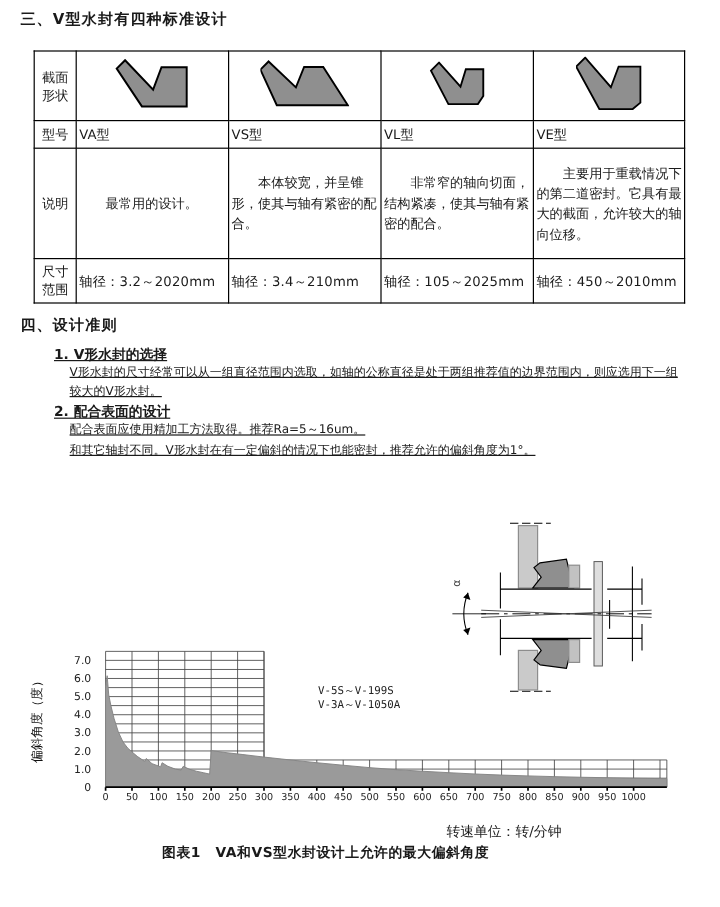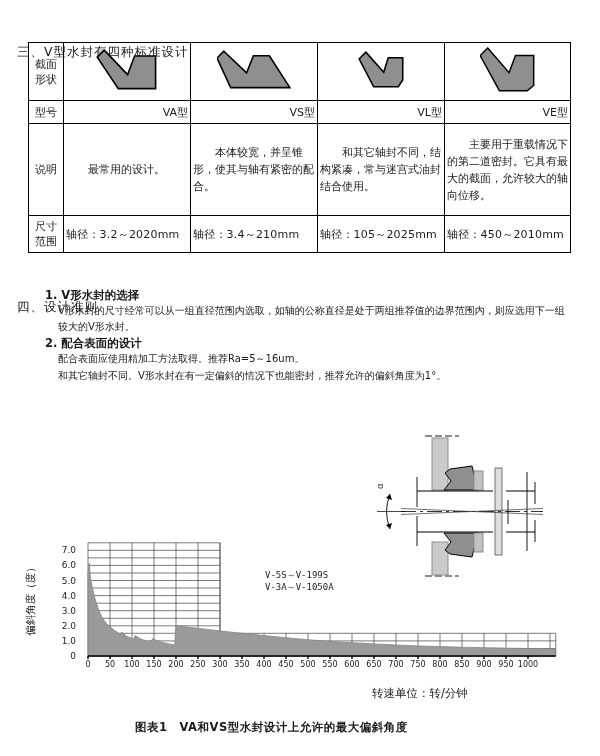--- a/index.html
+++ b/index.html
@@ -2,29 +2,29 @@
 <html><head>
 <meta charset="utf-8">
 <style>
   html,body{margin:0;padding:0;}
   body{
     width:600px;height:756px;background:#ffffff;color:#1a1a1a;
     font-family:"DejaVu Sans","Liberation Sans",sans-serif;
     position:relative;overflow:hidden;
   }
   .abs{position:absolute;}
-  .sec-title{font-size:12.5px;font-weight:normal;letter-spacing:1px;margin-top:36px;}
+  .sec-title{font-size:12.5px;font-weight:bold;letter-spacing:1px;}
 
   
   table.spec{border-collapse:collapse;table-layout:fixed;}
   table.spec td{border:1px solid #000;font-size:11px;vertical-align:middle;padding:2px;}
   table.spec{border:1px solid #000;}
   td.rowhead{text-align:center;line-height:15px;padding:2px 3px;}
   td.shape-cell{text-align:center;}
-  td.model{text-align:right;}
+  td.model{text-align:left;}
   td.desc{padding:4px 7px;line-height:17px;text-align:left;}
   td.desc .para{text-indent:2em;}
   td.range{padding-left:9px;letter-spacing:0.2px;}
 
   
   .guide-item{margin-bottom:1px;}
   .guide-title{font-size:11.5px;font-weight:bold;line-height:16px;}
   .guide-body{font-size:10px;line-height:15.5px;margin-left:13px;width:516px;}
 
   
@@ -82,39 +82,39 @@
   </tr>
   <tr style="height:92px">
     <td class="rowhead">说明</td>
     <td class="desc">
           <div class="para">最常用的设计。</div>
         </td>
     <td class="desc">
           <div class="para">本体较宽，并呈锥形，使其与轴有紧密的配合。</div>
         </td>
     <td class="desc">
-          <div class="para">和其它轴封不同，结构紧凑，常与迷宫式油封结合使用。</div>
+          <div class="para">非常窄的轴向切面，结构紧凑，使其与轴有紧密的配合。</div>
         </td>
     <td class="desc">
           <div class="para">主要用于重载情况下的第二道密封。它具有最大的截面，允许较大的轴向位移。</div>
         </td>
   </tr>
   <tr style="height:37px">
     <td class="rowhead">尺寸范围</td>
     <td class="range">轴径：3.2～2020mm</td>
     <td class="range">轴径：3.4～210mm</td>
     <td class="range">轴径：105～2025mm</td>
     <td class="range">轴径：450～2010mm</td>
   </tr>
 </tbody>
   </table>
 
 <div class="abs sec-title" style="left:17px;top:263px;">四、设计准则</div>
 
-<div class="abs" style="left:45px;top:287px;width:540px;">
+<div class="abs" style="left:45px;top:287px;width:540px;text-decoration:underline;">
   <div class="guide-item">
     <div class="guide-title">1. V形水封的选择</div>
     <div class="guide-body">V形水封的尺寸经常可以从一组直径范围内选取，如轴的公称直径是处于两组推荐值的边界范围内，则应选用下一组较大的V形水封。</div>
   </div>
   <div class="guide-item">
     <div class="guide-title">2. 配合表面的设计</div>
     <div class="guide-body">配合表面应使用精加工方法取得。推荐Ra=5～16um。</div>
   </div>
   <div class="guide-item">
     <div class="guide-body">和其它轴封不同。V形水封在有一定偏斜的情况下也能密封，推荐允许的偏斜角度为1°。</div>
@@ -196,13 +196,13 @@
       <text x="56" y="35.4" class="yt">6.0</text>
       <text x="56" y="20.3" class="yt">7.0</text>
     </g>
   <text class="ylab" transform="rotate(-90 14 66)" x="14" y="66">偏斜角度（度）</text>
   <text class="legend-text" x="245" y="45">V-5S～V-199S</text>
   <text class="legend-text" x="245" y="57">V-3A～V-1050A</text>
 </svg>
 
 <div class="abs unit-label" style="left:372px;top:686px;">转速单位：转/分钟</div>
 
-<div class="abs fig-caption" style="left:135px;top:720px;">图表1　VA和VS型水封设计上允许的最大偏斜角度</div>
+<div class="abs fig-caption" style="left:135px;top:703px;">图表1　VA和VS型水封设计上允许的最大偏斜角度</div>
 
 </body></html>

